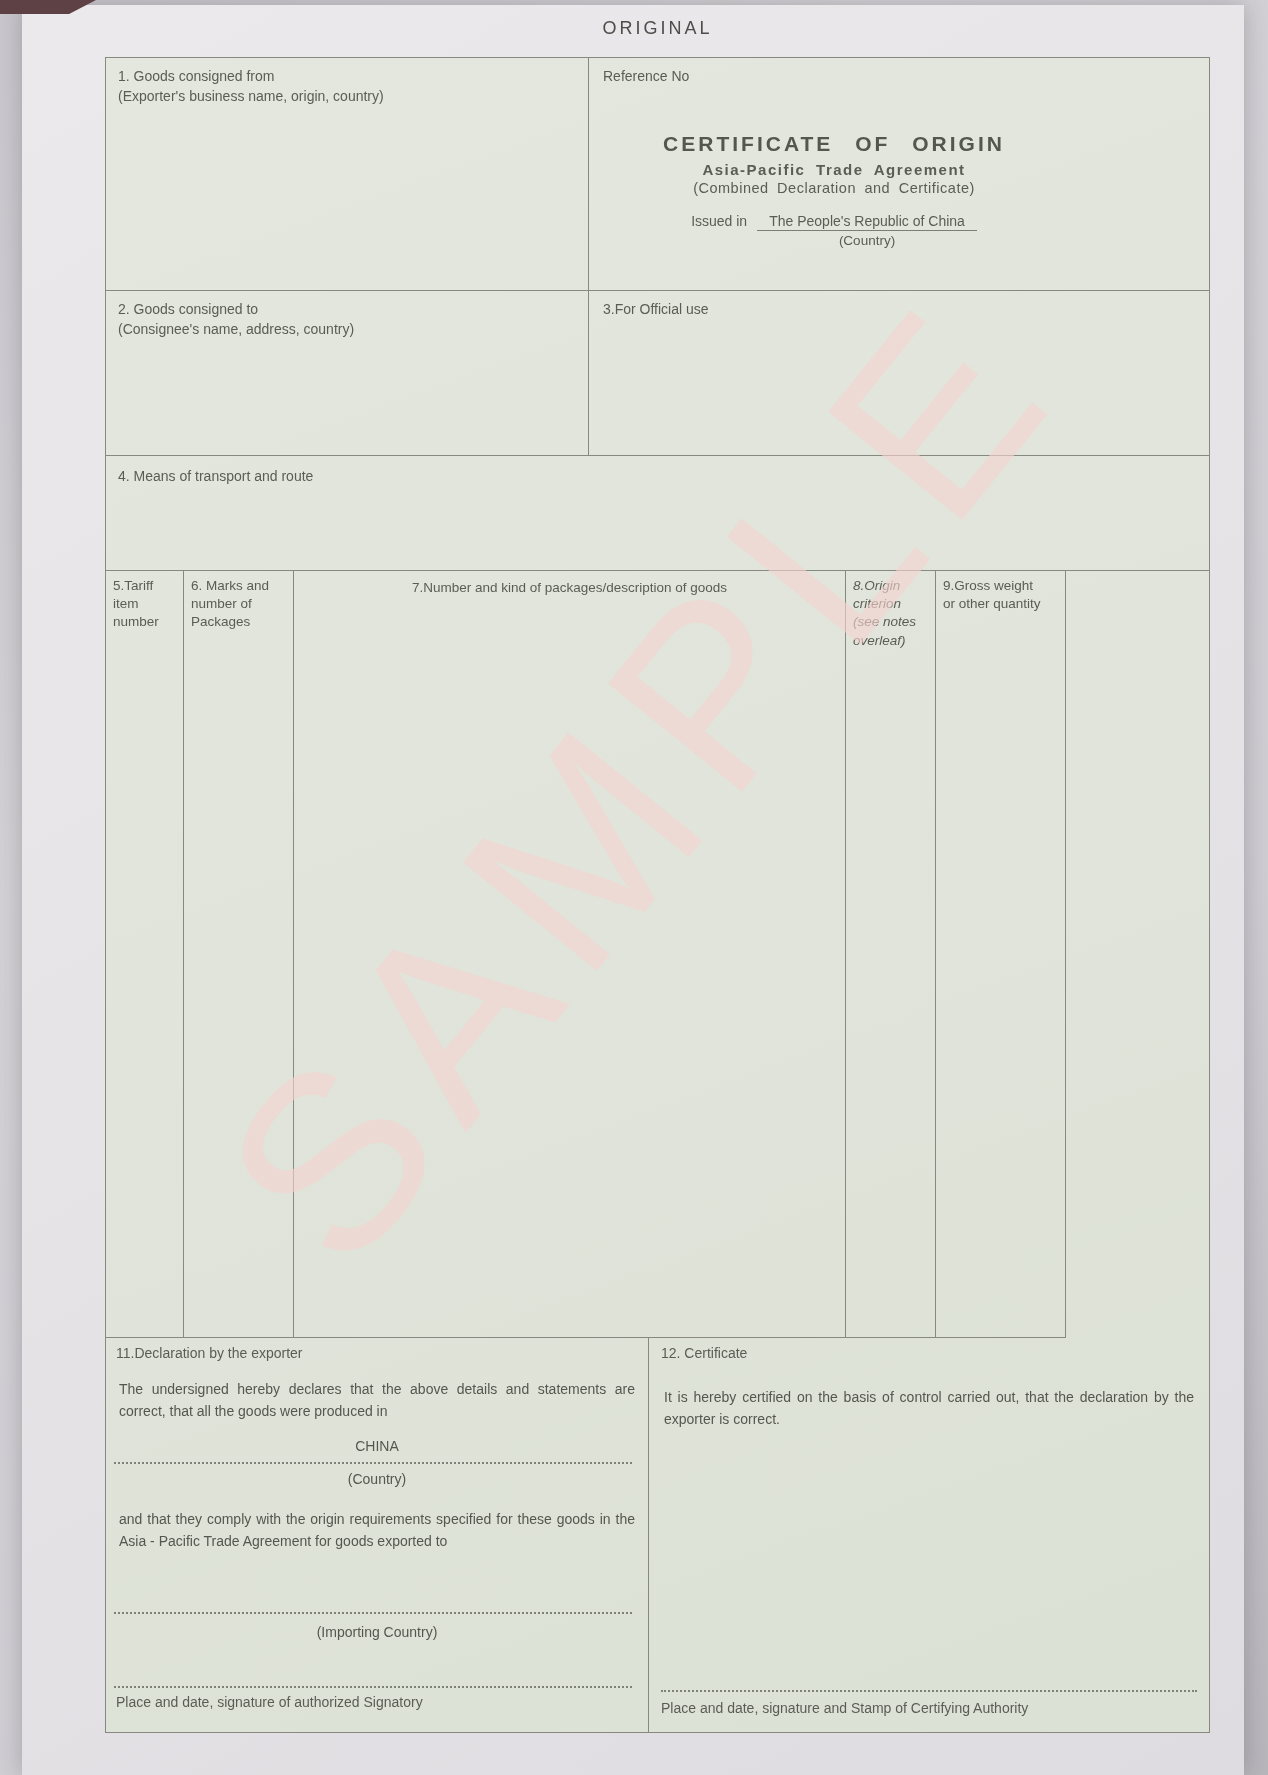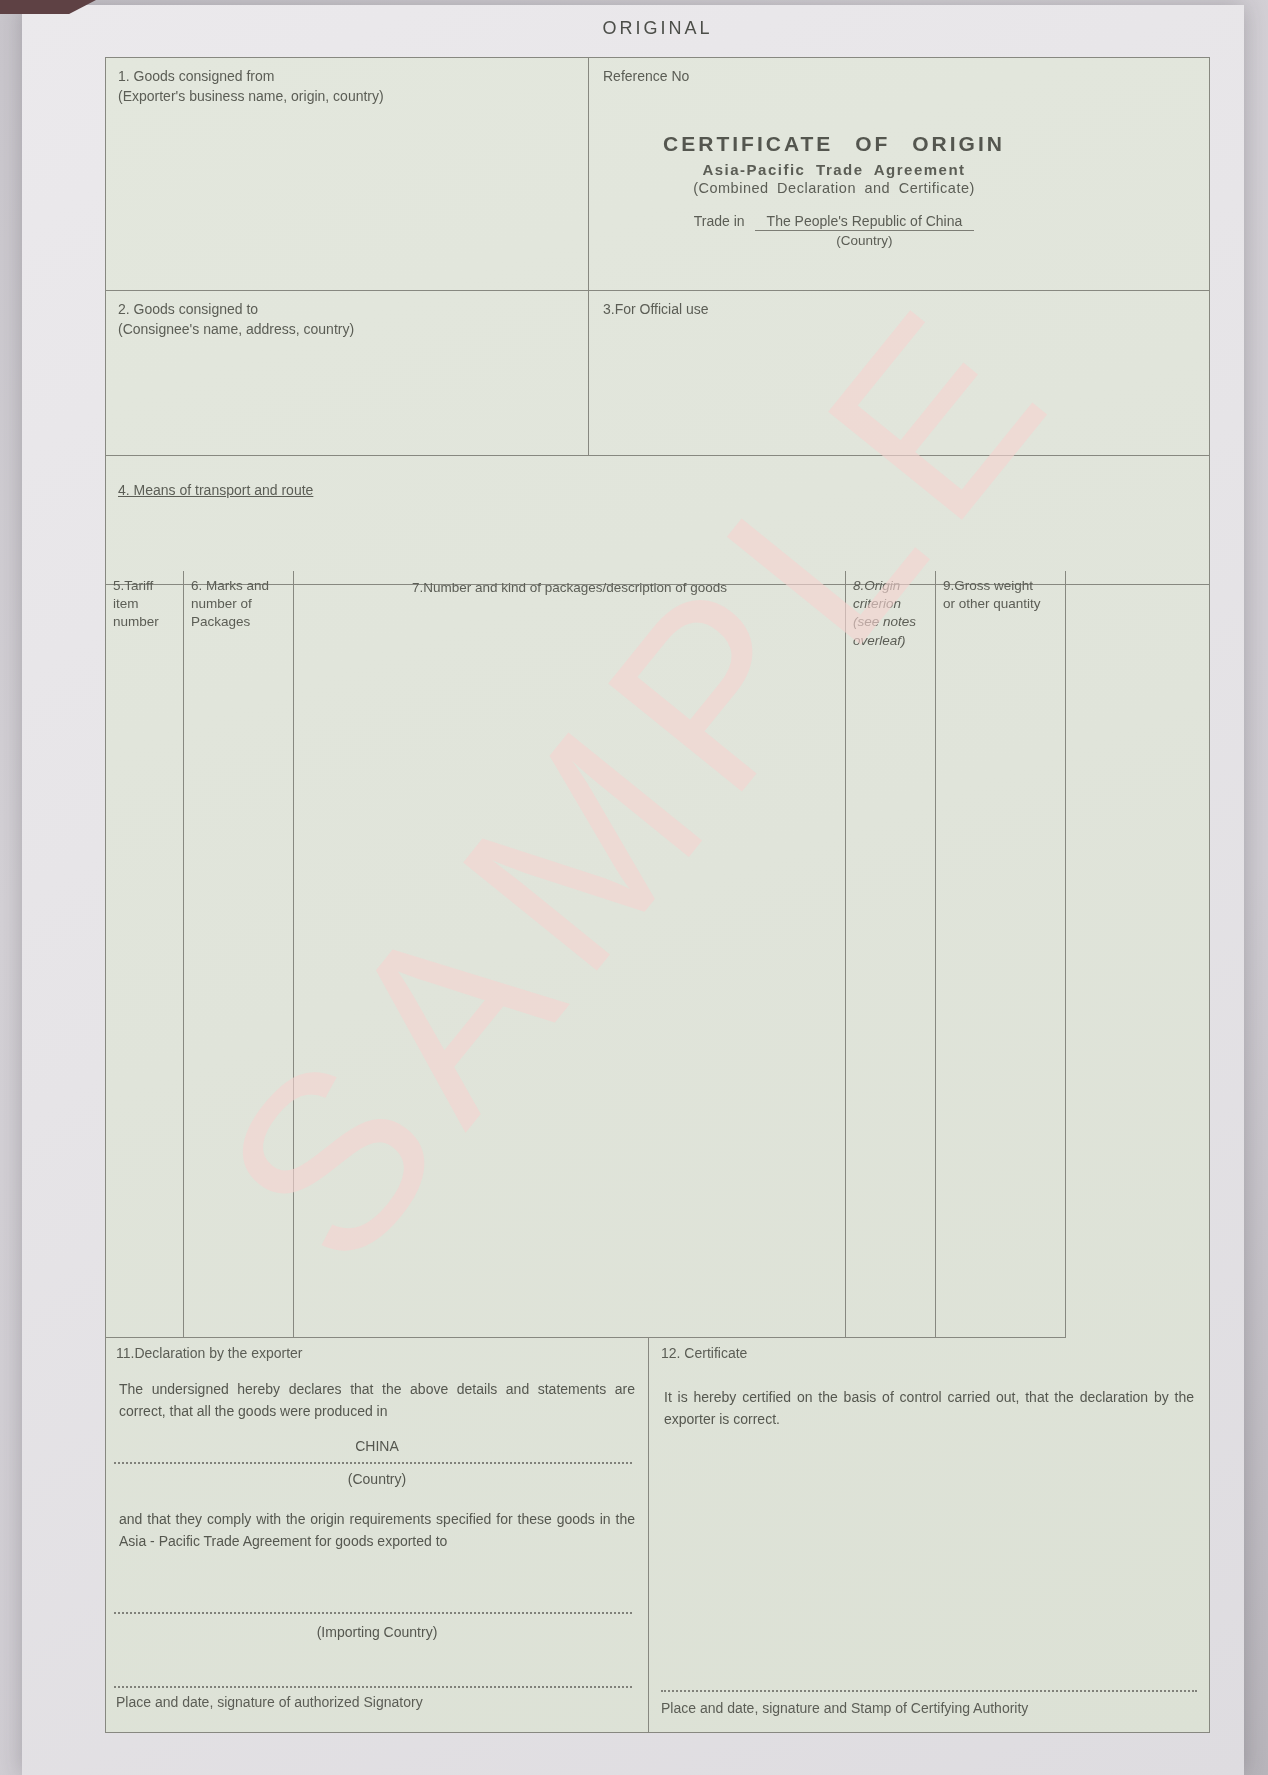--- a/index.html
+++ b/index.html
@@ -43,21 +43,21 @@
   .cert-title{font-size:21px;font-weight:bold;letter-spacing:3px;word-spacing:13px;color:#54564f;}
   .cert-sub1{margin-top:5px;font-size:15px;font-weight:bold;letter-spacing:1.5px;word-spacing:5px;}
   .cert-sub2{margin-top:2px;font-size:14.5px;font-weight:normal;letter-spacing:.5px;word-spacing:4px;}
   .issued-row{margin-top:17px;font-size:14px;}
   .issued-col{display:inline-block;text-align:center;vertical-align:top;margin-left:10px;}
   .issued-value{display:inline-block;padding:0 12px 1px 12px;border-bottom:1.2px solid #7c7d75;}
   .issued-note{display:block;margin-top:2px;font-size:13.5px;}
 
   .box2{left:0;top:233px;width:483px;height:165px;border-right-width:1.4px;border-bottom-width:1.4px;padding:8px 12px;}
   .box3{left:483px;top:233px;width:620px;height:165px;border-bottom-width:1.4px;padding:8px 14px;}
-  .box4{left:0;top:412px;width:1103px;height:115px;border-bottom-width:1.4px;padding:10px 12px;text-decoration:underline;}
+  .box4{left:0;top:398px;width:1103px;height:115px;border-bottom-width:1.4px;padding:10px 12px;}
 
   
   .tcol{top:513px;height:767px;border-bottom-width:1.4px;padding:6px 7px;font-size:13.5px;line-height:1.35;color:#5b5d55;}
   .tc5 {left:0;    width:78px;  border-right-width:1.4px;}
   .tc6 {left:78px; width:110px; border-right-width:1.4px;}
   .tc7 {left:188px;width:552px; border-right-width:1.4px;text-align:center;padding-top:8px;}
   .tc8 {left:740px;width:90px;  border-right-width:1.4px;font-style:italic;}
   .tc9 {left:830px;width:130px; border-right-width:1.4px;}
   .tc10{left:960px;width:143px;}
 
@@ -95,21 +95,21 @@
     <div class="lbl">(Exporter's business name, origin, country)</div>
   </div>
 
   <div class="cell refcell">
     <div class="lbl ref-label">Reference No</div>
     <div class="cert-block">
       <div class="cert-title">CERTIFICATE OF ORIGIN</div>
       <div class="cert-sub1">Asia-Pacific Trade Agreement</div>
       <div class="cert-sub2">(Combined Declaration and Certificate)</div>
       <div class="issued-row">
-        <span>Trade in</span><span class="issued-col"><span class="issued-value">The People's Republic of China</span><span class="issued-note">(Country)</span></span>
+        <span>Issued in</span><span class="issued-col"><span class="issued-value">The People's Republic of China</span><span class="issued-note">(Country)</span></span>
       </div>
     </div>
   </div>
 
   <div class="cell box2">
     <div class="lbl">2. Goods consigned to</div>
     <div class="lbl">(Consignee's name, address, country)</div>
   </div>
 
   <div class="cell box3">

